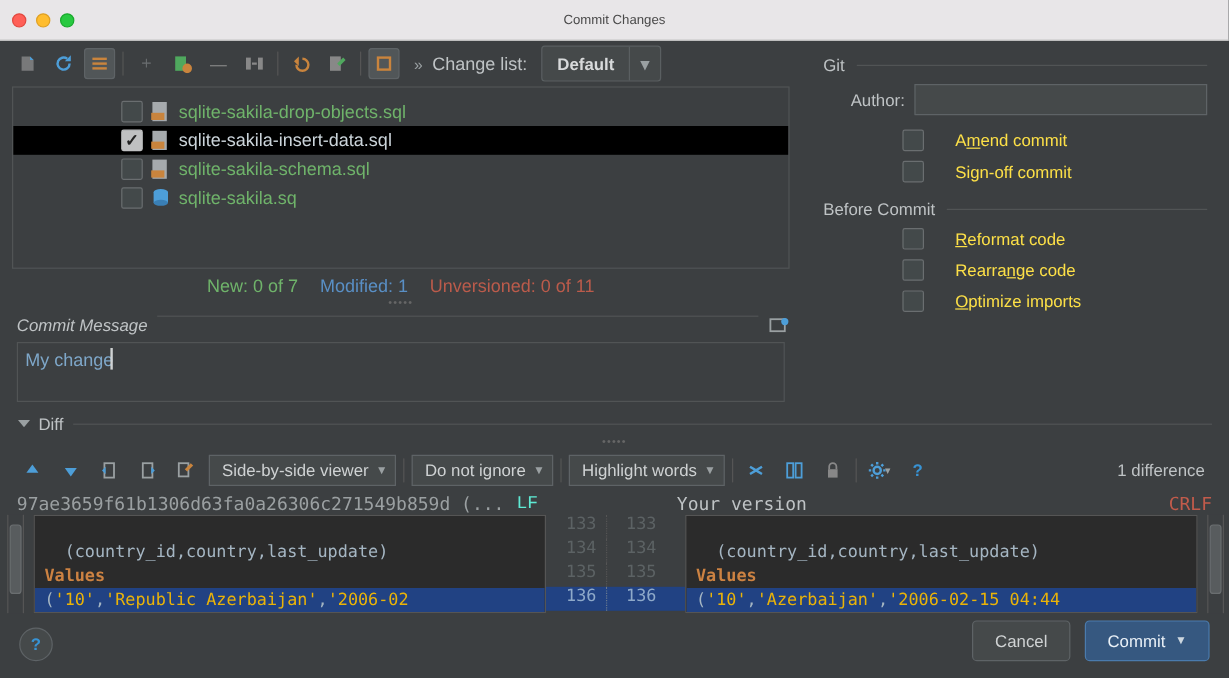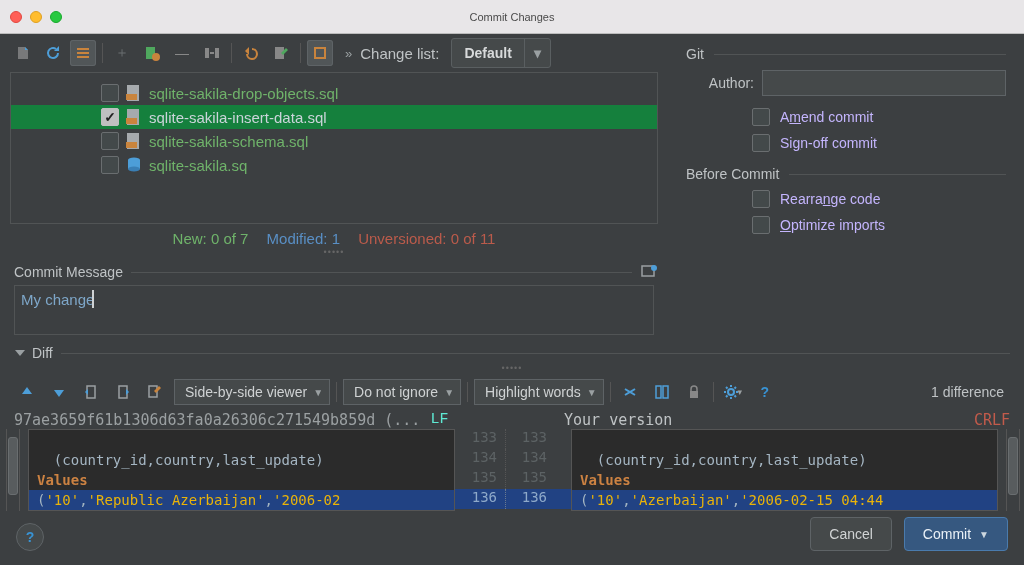--- a/index.html
+++ b/index.html
@@ -53,57 +53,57 @@
     background:#45494a; border:1px solid #5a5f61; border-radius:3px;
     padding:0 0 0 12px; color:#d8dadb; font-weight:600;
   }
   .combo .arrow { width:26px; height:100%; display:flex;align-items:center;justify-content:center; border-left:1px solid #5a5f61; margin-left:12px; color:#9aa0a2;}
   
   .filelist {
     margin: 0 10px; border:1px solid #515455;
     background:#3c3f41; height:152px; overflow:hidden;
   }
   .frow { height:24px; display:flex; align-items:center; padding-left:90px; gap:6px; }
-  .frow.sel { background:#15803d;text-align:center; }
+  .frow.sel { background:#000000;text-align:center; }
   .chk { width:18px; height:18px; border:1px solid #6a6e70; background:#43494a; border-radius:2px; display:flex; align-items:center; justify-content:center; }
   .chk.on::after { content:"✓"; color:#222; font-weight:700; font-size:14px; line-height:1; }
   .chk.on { background:#bfc0c1; border-color:#bfc0c1; }
   .ficon { width:18px; height:18px; display:flex;align-items:center;justify-content:center; }
   .ficon svg { width:18px; height:18px; }
   .fname { color:#6fb36a; font-size:15px; }
   .frow.sel .fname { color:#cbd4da; }
   
   .stats { text-align:center; padding:6px 0 2px; font-size:15px; position:relative;}
   .stats .new { color:#6fb36a; }
   .stats .mod { color:#598fc5; margin:0 14px;}
   .stats .unv { color:#bb5b4b; }
   .gripper { color:#666; font-size:9px; letter-spacing:1px; display:block;}
   
-  .cm-row { display:flex; align-items:center; padding: 4px 10px 4px 14px; }
+  .cm-row { display:flex; padding: 4px 10px 4px 14px; font-style: italic; }
   .cm-row .lab { color:#bfc3c5; margin-right:8px; white-space:nowrap; }
   .hr { flex:1; height:1px; background:#515455; }
   .hist-ico { margin-left:8px; color:#9aa0a2; display:flex; cursor:pointer;}
   .msgbox {
     margin: 0 14px; height:50px; border:1px solid #515455; padding:4px 6px;
     background:#3c3f41;
   }
   .msgbox .txt { color:#7ea7c9; font-size:15px; }
   .msgbox .caret { display:inline-block; width:2px; height:18px; background:#cfd2d3; margin-left:-2px; vertical-align:-3px;}
   
   .sect-head { display:flex; align-items:center; color:#bfc3c5; margin:4px 0 8px 0;}
   .sect-head .hr { margin-left:10px; }
   .field-row { display:flex; align-items:center; margin:6px 0 12px; }
   .field-row .flab { width:76px; color:#bfc3c5; text-align:right; padding-right:8px;}
   .field-row input {
     flex:1; height:26px; background:#45494a; border:1px solid #5e6366; color:#ddd;
     padding:0 6px; font-size:14px;
   }
   .opt-row { display:flex; align-items:center; margin:8px 0; padding-left:66px;}
   .opt-row .chk { margin-right:10px;}
-  .opt-row .olab { color:#c4b5fd; }
+  .opt-row .olab { color:#fde047;margin-left:16px; }
   .opt-row .olab u { text-decoration:underline; }
   
   .diff-head { display:flex; align-items:center; padding:10px 14px 2px; }
   .diff-head .tw { display:inline-flex; align-items:center; margin-right:6px; color:#9aa0a2;}
   .diff-head .tw svg{width:12px;height:12px;}
   .diff-head .dlab { color:#bfc3c5; margin-right:8px; }
   
   .diff-tb { display:flex; align-items:center; gap:6px; padding:6px 14px; flex:0 0 auto;}
   .dt-btn { width:26px; height:26px; display:flex;align-items:center;justify-content:center; color:#9aa0a2; border-radius:3px; cursor:pointer;}
   .dt-combo {
@@ -323,20 +323,24 @@
     </div>
     <div class="opt-row">
       <div class="chk"></div>
       <span class="olab">Si<u>g</u>n-off commit</span>
     </div>
 
     <div class="sect-head" style="margin-top:14px;">
       <span>Before Commit</span>
         <div class="hr"></div>
     </div>
+    <div class="opt-row" style="padding-left:66px;">
+      <div class="chk"></div>
+      <span class="olab"><u>R</u>eformat code</span>
+    </div>
     <div class="opt-row">
       <div class="chk"></div>
       <span class="olab">Rearra<u>n</u>ge code</span>
     </div>
     <div class="opt-row">
       <div class="chk"></div>
       <span class="olab"><u>O</u>ptimize imports</span>
     </div>
   </div>
 </div>

